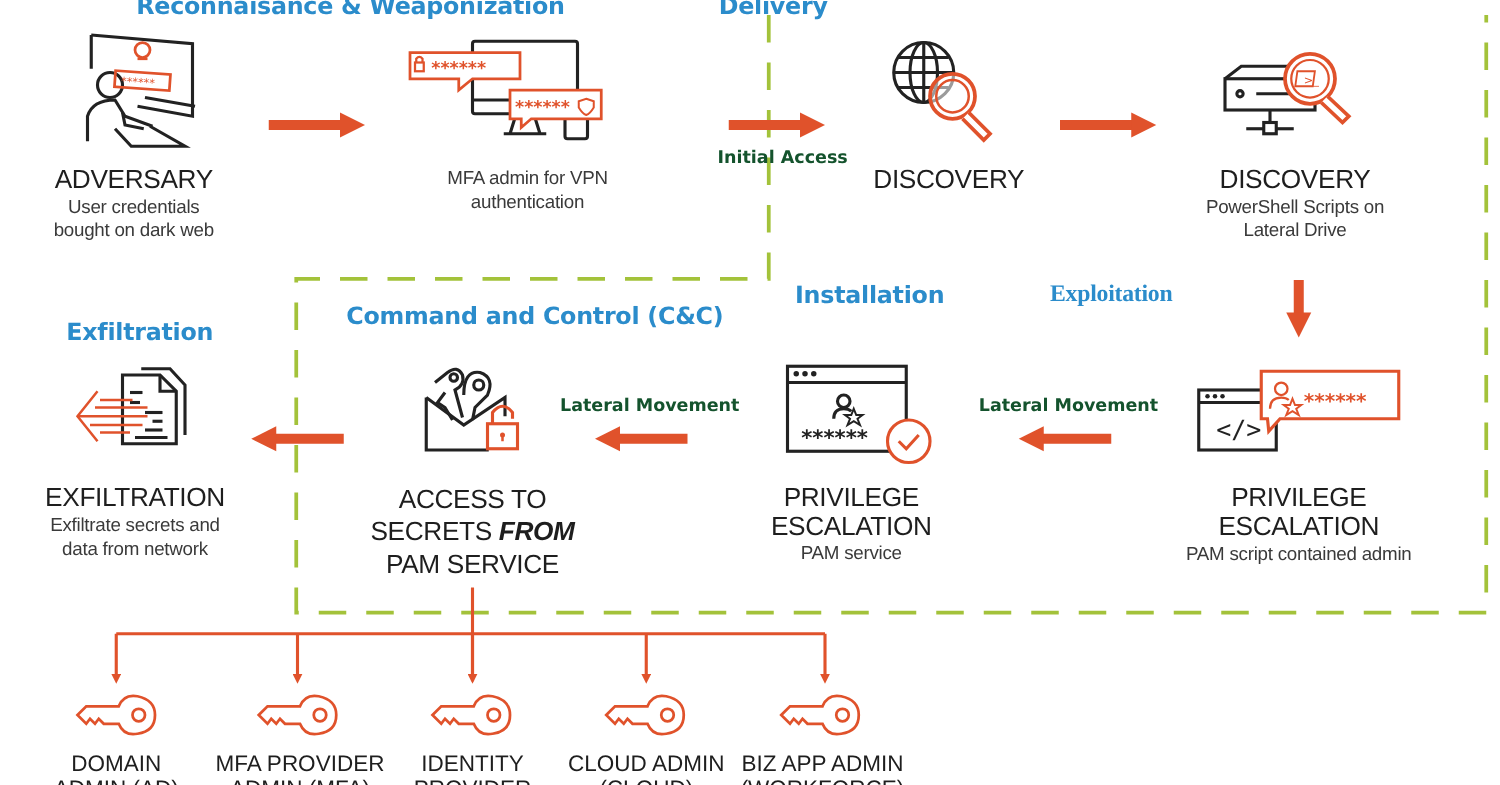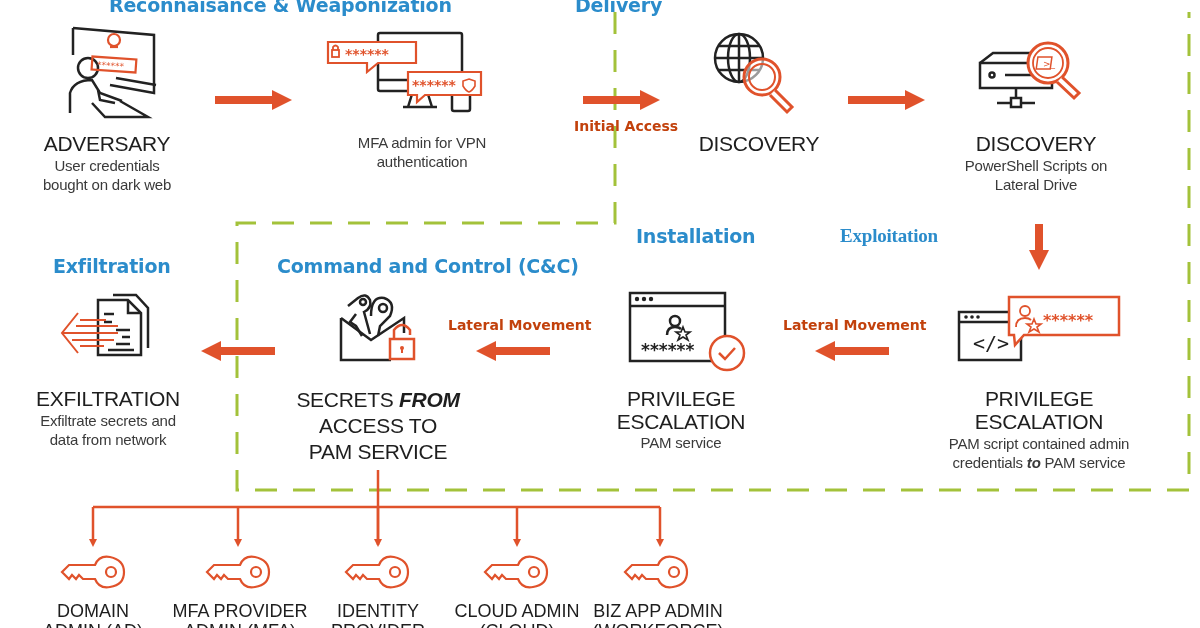--- a/index.html
+++ b/index.html
@@ -11,21 +11,21 @@
     }
     .phase {
       position: absolute; font-weight: bold; font-size: 19px; color: #2b8ccb;
       font-family: "DejaVu Sans", "Liberation Sans", sans-serif; white-space: nowrap;
       letter-spacing: -0.2px;
     }
     .node { position: absolute; text-align: center; width: 240px; }
     .node .title { font-size: 21px; color: #1e1e1e; line-height: 23px; letter-spacing: -0.3px; }
     .node .desc { font-size: 15px; color: #3a3a3a; line-height: 19px; margin-top: 1px; letter-spacing: -0.2px;}
     .edge-label {
-      position: absolute; font-weight: bold; font-size: 14px; color: #c2410c;
+      position: absolute; font-weight: bold; font-size: 14px; color: #14532d;
       font-family: "DejaVu Sans", "Liberation Sans", sans-serif; white-space: nowrap;
     }
     .target { position: absolute; text-align: center; width: 150px; font-size: 18px; color: #1e1e1e; line-height: 20px; }
     svg.icon { position: absolute; overflow: visible; }
     #frame { position: absolute; left: 0; top: 0; }
   </style>
 </head>
 <body>
 
 <svg id="frame" width="1200" height="628">
@@ -76,21 +76,21 @@
     <line x1="517" y1="507" x2="517" y2="543" marker-end="url(#tri)"></line>
     <line x1="660" y1="507" x2="660" y2="543" marker-end="url(#tri)"></line>
   </g>
 </svg>
 
 <div class="phase" style="left:109px; top:-6px;">Reconnaisance  &amp; Weaponization</div>
 <div class="phase" style="left:575px; top:-6px;">Delivery</div>
 <div class="phase" style="left:636px; top:225px;">Installation</div>
 <div class="phase" style="left:840px; top:225px;font-family:Liberation Serif, serif;">Exploitation</div>
 <div class="phase" style="left:53px; top:255px;">Exfiltration</div>
-<div class="phase" style="left:277px; top:255px;">Command and Control (C&amp;C)</div>
+<div class="phase" style="left:277px; top:242px;">Command and Control (C&amp;C)</div>
 
 <div class="edge-label" style="left:574px; top:118px;">Initial Access</div>
 <div class="edge-label" style="left:448px; top:317px;">Lateral Movement</div>
 <div class="edge-label" style="left:783px; top:317px;">Lateral Movement</div>
 
 <svg class="icon" style="left:60px; top:25px;" width="110" height="95" viewBox="0 0 110 95">
   <g fill="none" stroke="#222" stroke-width="2.5">
     <path d="M13,3 L94,10 L94,68 L50,60"></path>
     <path d="M13,3 L13,30"></path>
     <circle cx="28" cy="43" r="10"></circle>
@@ -243,33 +243,30 @@
 </div>
 <div class="node" style="left:916px; top:132px;">
   <div class="title">DISCOVERY</div>
   <div class="desc">PowerShell Scripts on</div>
   <div class="desc" style="margin-top:0">Lateral Drive</div>
 </div>
 
 <div class="node" style="left:919px; top:387px;">
   <div class="title">PRIVILEGE ESCALATION</div>
   <div class="desc">PAM script contained admin</div>
-  <div class="desc" style="margin-top:0">
-    <span>credentials </span><b><i>to</i></b><span> PAM service</span>
-  </div>
 </div>
 <div class="node" style="left:561px; top:387px;">
   <div class="title">PRIVILEGE ESCALATION</div>
   <div class="desc" style="margin-top:0">PAM service</div>
 </div>
 <div class="node" style="left:258px; top:387px;">
+  <div class="title" style="line-height:26px;">ACCESS TO</div>
   <div class="title" style="line-height:26px;">
     <span>SECRETS </span><b><i>FROM</i></b>
   </div>
-  <div class="title" style="line-height:26px;">ACCESS TO</div>
   <div class="title" style="line-height:26px;">PAM SERVICE</div>
 </div>
 <div class="node" style="left:-12px; top:387px;">
   <div class="title">EXFILTRATION</div>
   <div class="desc">Exfiltrate secrets and</div>
   <div class="desc" style="margin-top:0">data from network</div>
 </div>
 
 <svg class="icon" style="left:59px; top:555px;" width="70" height="35" viewBox="0 0 70 35">
   <path d="M3,17 L10,10 L36,10 Q40,0 51,2 Q65,5 65,17 Q65,30 51,32 Q40,34 36,24 L24,24 L20,20 L17,24 L13,20 L10,24 Z" fill="none" stroke="#e0522b" stroke-width="2.2"></path>

